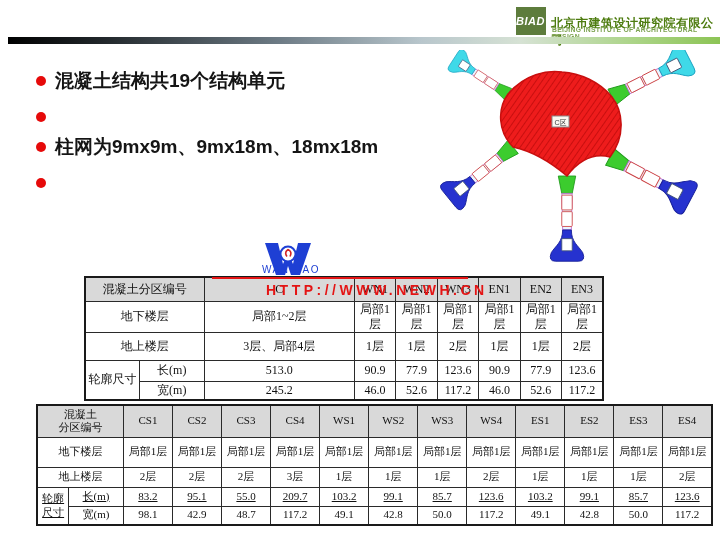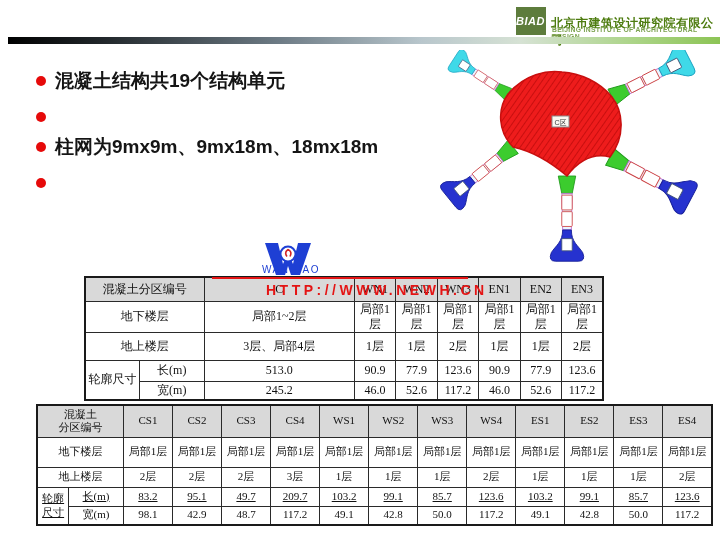--- a/index.html
+++ b/index.html
@@ -273,21 +273,21 @@
           <td>1层</td>
           <td>1层</td>
           <td>2层</td>
         </tr>
         <tr>
           <td rowspan="2">轮廓
 尺寸</td>
           <td>长(m)</td>
           <td>83.2</td>
           <td>95.1</td>
-          <td>49.7</td>
+          <td>55.0</td>
           <td>209.7</td>
           <td>103.2</td>
           <td>99.1</td>
           <td>85.7</td>
           <td>123.6</td>
           <td>103.2</td>
           <td>99.1</td>
           <td>85.7</td>
           <td>123.6</td>
         </tr>

